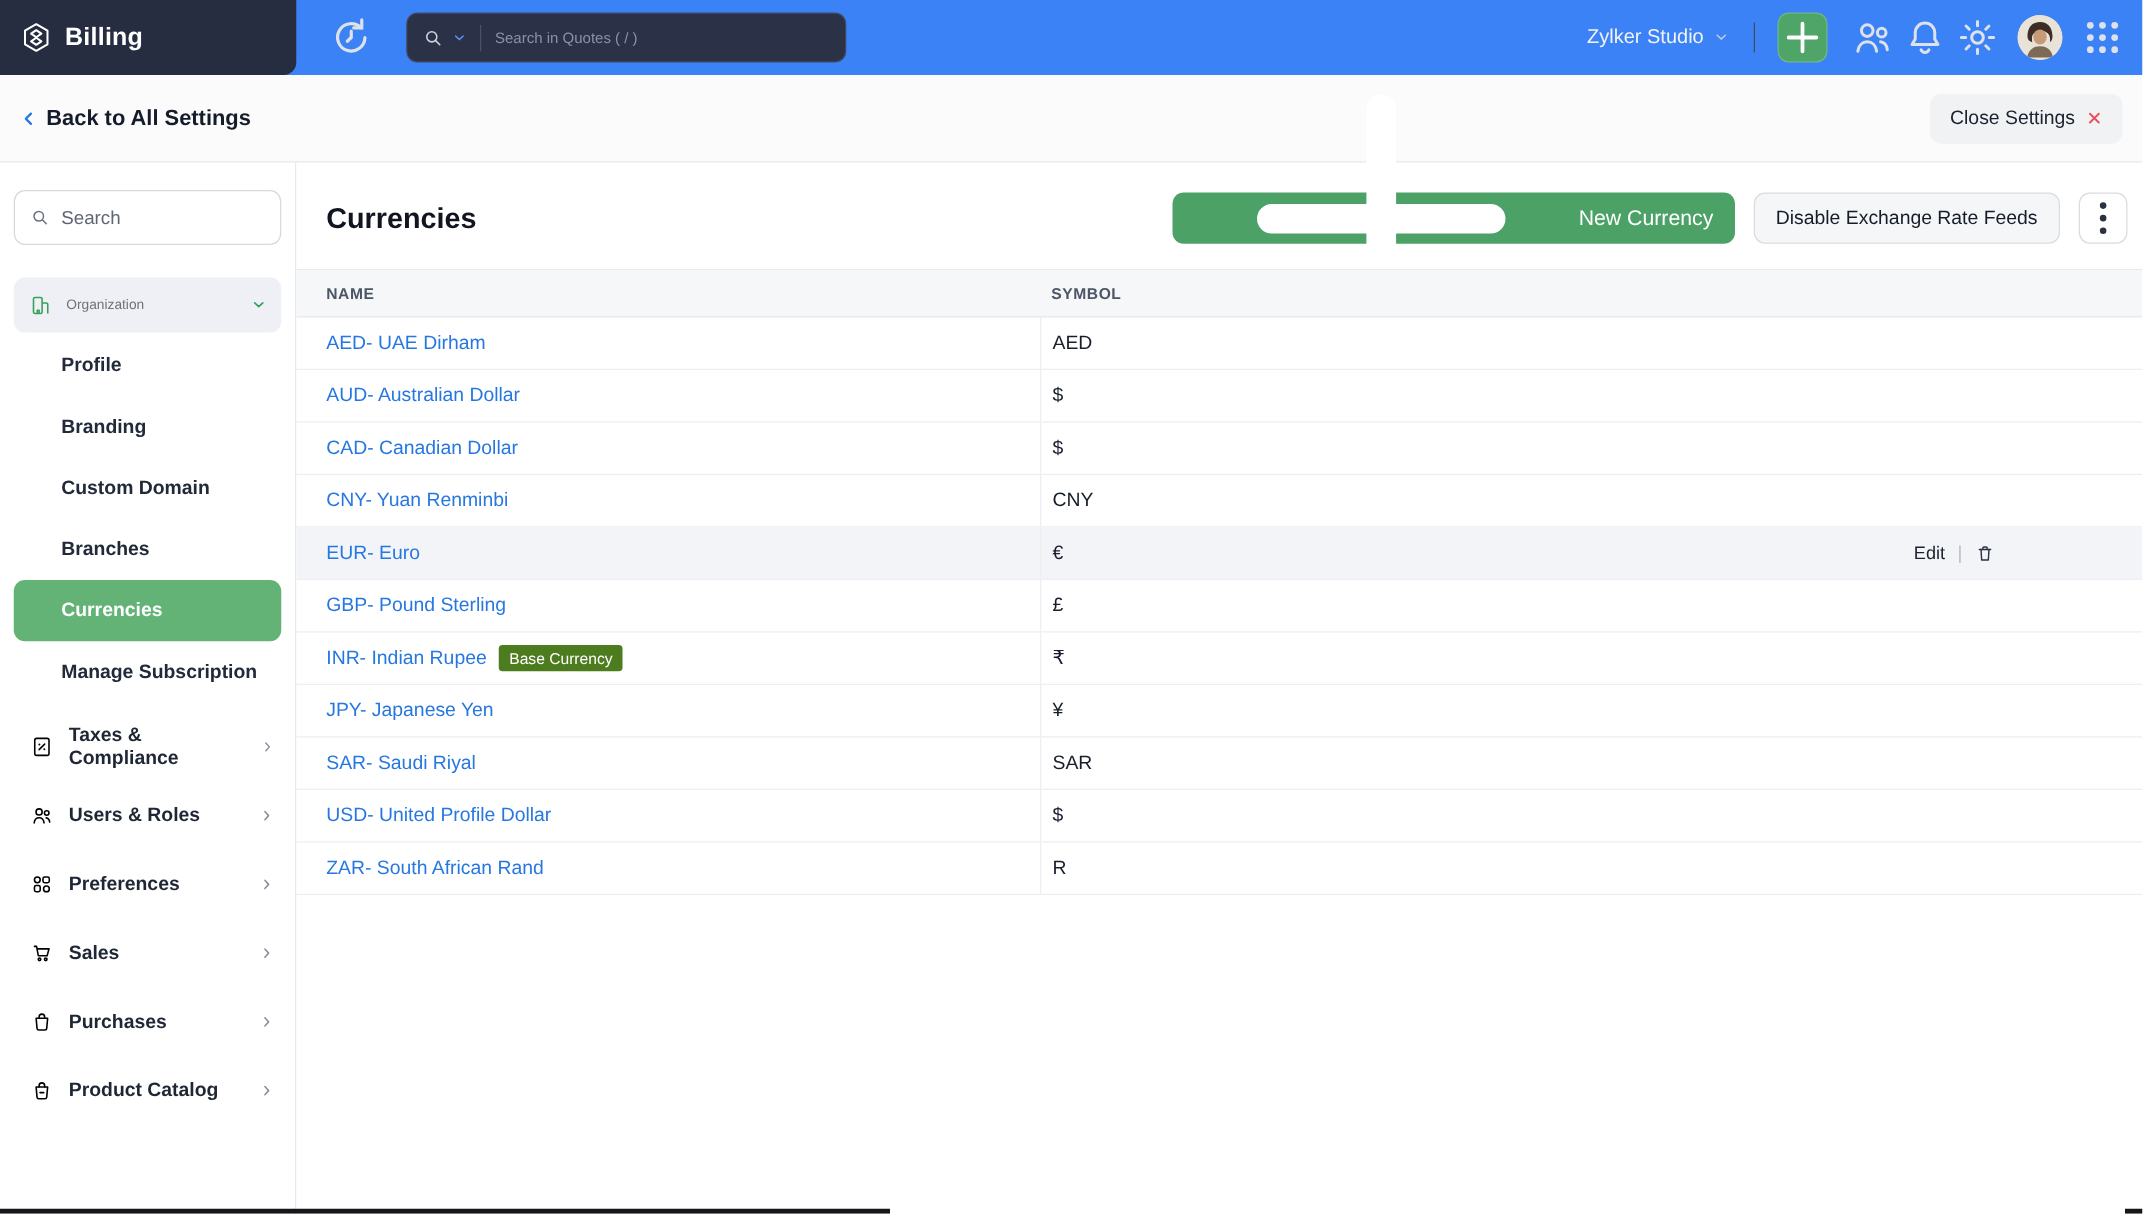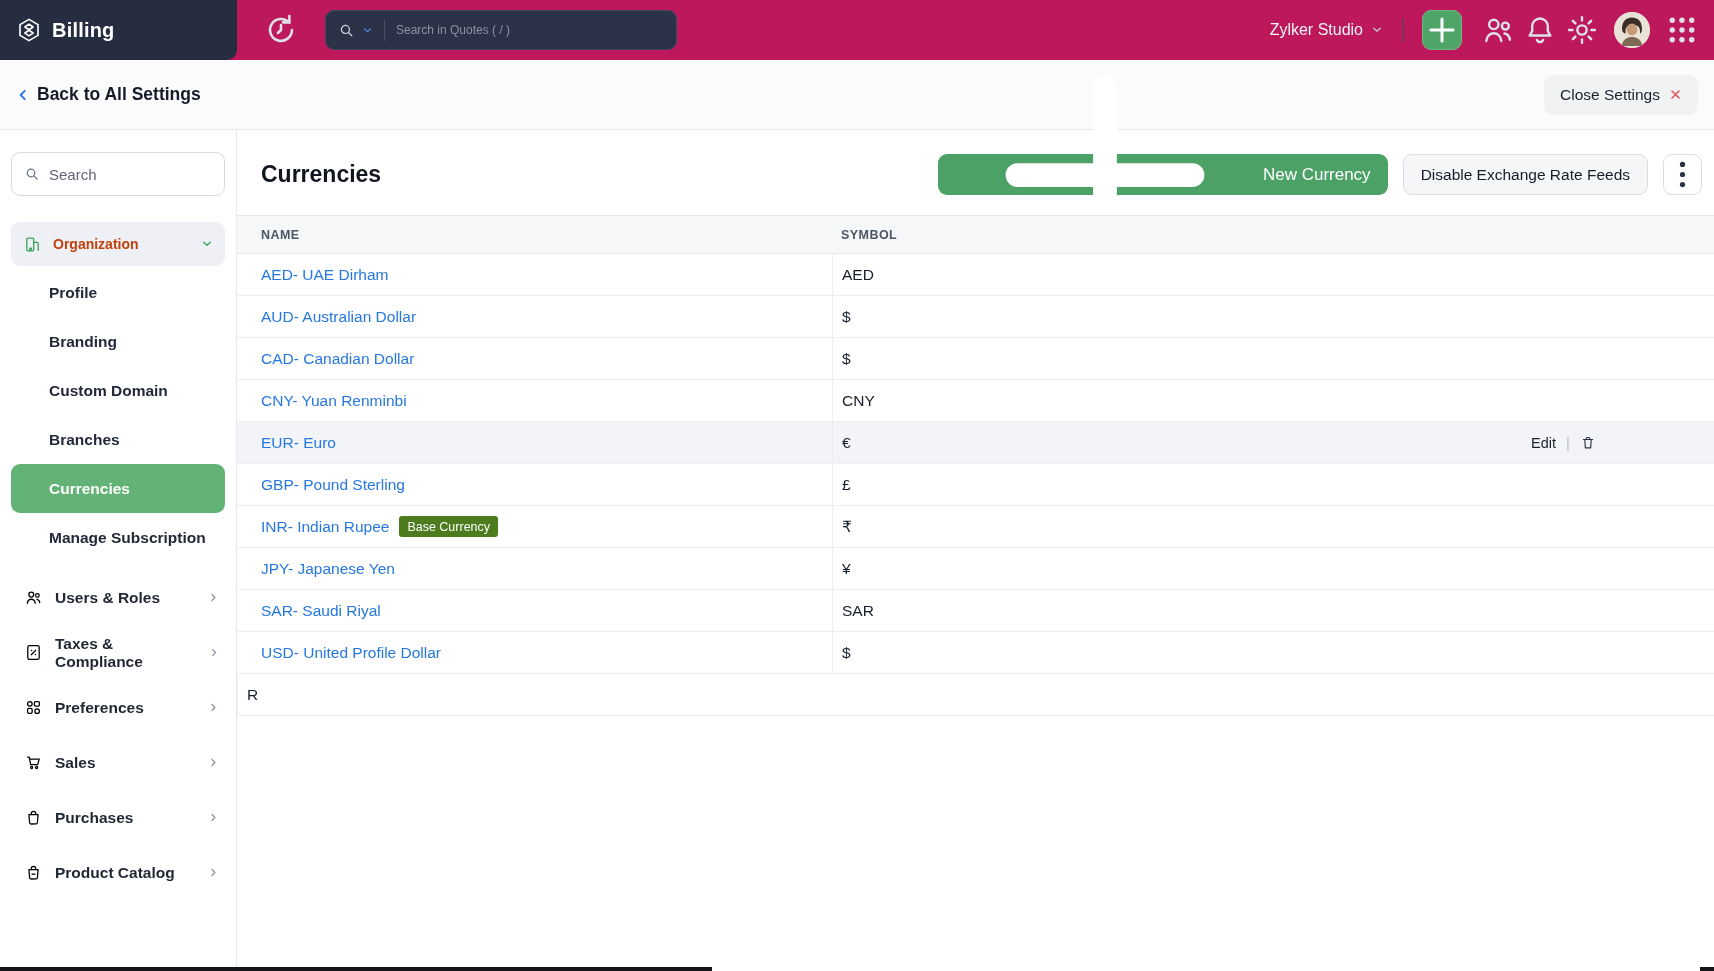--- a/index.html
+++ b/index.html
@@ -1,21 +1,21 @@
 <!DOCTYPE html>
 <html><head>
 <meta charset="utf-8">
 <style>
   * { margin:0; padding:0; box-sizing:border-box; }
   html,body { width:1714px; height:971px; overflow:hidden; background:#fff;
     font-family:"Liberation Sans","DejaVu Sans",sans-serif; }
   .app { width:1714px; height:971px; position:relative; display:flex; flex-direction:column; }
 
   
-  .navbar { height:60px; background:#be185d; display:flex; align-items:stretch; flex:0 0 auto; }
+  .navbar { height:60px; background:#3b82f6; display:flex; align-items:stretch; flex:0 0 auto; }
   .nav-left { width:237px; background:#272d41; display:flex; align-items:center; gap:10px;
     padding-left:16px; border-radius:0 0 10px 0; flex:0 0 auto; }
   .nav-left .logo { color:#fff; width:26px; height:26px; }
   .nav-left .brand { color:#fff; font-size:20px; font-weight:700; letter-spacing:.2px; }
   .nav-main { flex:1; display:flex; align-items:center; padding:0 14px 0 26px; }
   .icon-btn { background:none; border:none; color:#dde1ea; width:36px; height:36px;
     display:flex; align-items:center; justify-content:center; cursor:pointer; }
   .icon-btn svg { width:21px; height:21px; }
   .nav-search { margin-left:26px; width:352px; height:40px; background:#2b3146;
     border:1px solid #41485e; border-radius:9px; display:flex; align-items:center;
@@ -59,21 +59,21 @@
   .side-search { height:44px; border:1px solid #d6dae1; border-radius:9px; display:flex;
     align-items:center; gap:9px; padding:0 12px; margin-bottom:26px; background:#fff; }
   .side-search svg { width:16px; height:16px; color:#6a7182; flex:0 0 auto; }
   .side-search input { flex:1; border:none; outline:none; font-size:15px; color:#222a39;
     background:transparent; width:100%; }
   .side-search input::placeholder { color:#5f6575; }
 
   .side-parent { height:44px; background:#eef0f6; border-radius:9px; display:flex;
     align-items:center; gap:11px; padding:0 12px; cursor:pointer; }
   .side-parent svg.ico { width:19px; height:19px; color:#35a156; flex:0 0 auto; }
-  .side-parent .lbl { font-size:14px; font-weight:700; color:#c2410c; }
+  .side-parent .lbl { font-size:11px; font-weight:400; color:#737373; }
   .side-parent svg.chev { width:12px; height:12px; color:#35a156; margin-left:auto; }
 
   .side-children { margin:2px 0 8px; }
   .side-child { height:49px; display:flex; align-items:center; padding-left:38px;
     font-size:15.5px; font-weight:600; color:#222a39; cursor:pointer; border-radius:9px; }
   .side-child.selected { background:#63b377; color:#fff; font-weight:700; }
 
   .side-section { height:55px; display:flex; align-items:center; gap:12px; padding:0 6px 0 13px;
     cursor:pointer; }
   .side-section .lbl { font-size:15.5px; font-weight:700; color:#1f2634; }
@@ -267,41 +267,41 @@
           <div class="side-child">Branding</div>
           <div class="side-child">Custom Domain</div>
           <div class="side-child">Branches</div>
           <div class="side-child selected">Currencies</div>
           <div class="side-child">Manage Subscription</div>
         </div>
       <div id="side-sections">
           <div class="side-section">
             <span class="ico" style="width:19px;height:19px;display:flex">
               <svg viewBox="0 0 24 24" fill="none" stroke="currentColor" stroke-width="1.6" stroke-linecap="round">
+                <rect x="4.8" y="3.4" width="14.4" height="17.2" rx="2"></rect>
+                <path d="M9.2 14.8l5.6-5.6"></path>
+                <circle cx="9.5" cy="9.5" r="1" fill="currentColor" stroke="none"></circle>
+                <circle cx="14.5" cy="14.5" r="1" fill="currentColor" stroke="none"></circle>
+              </svg>
+            </span>
+            <span class="lbl">Taxes &amp; Compliance</span>
+            <svg class="chev" viewBox="0 0 24 24" fill="none" stroke="currentColor" stroke-width="2.6" stroke-linecap="round" stroke-linejoin="round">
+              <path d="M8.5 5l6.5 7-6.5 7"></path>
+            </svg>
+          </div>
+          <div class="side-section">
+            <span class="ico" style="width:19px;height:19px;display:flex">
+              <svg viewBox="0 0 24 24" fill="none" stroke="currentColor" stroke-width="1.6" stroke-linecap="round">
                 <circle cx="9.2" cy="8.3" r="3.1"></circle>
                 <path d="M4.2 19.3c.4-3.1 2.4-5.1 5-5.1s4.6 2 5 5.1"></path>
                 <circle cx="16.9" cy="9.4" r="2.3"></circle>
                 <path d="M16.3 14.3c2 .3 3.3 1.9 3.6 4.2"></path>
               </svg>
             </span>
             <span class="lbl">Users &amp; Roles</span>
-            <svg class="chev" viewBox="0 0 24 24" fill="none" stroke="currentColor" stroke-width="2.6" stroke-linecap="round" stroke-linejoin="round">
-              <path d="M8.5 5l6.5 7-6.5 7"></path>
-            </svg>
-          </div>
-          <div class="side-section">
-            <span class="ico" style="width:19px;height:19px;display:flex">
-              <svg viewBox="0 0 24 24" fill="none" stroke="currentColor" stroke-width="1.6" stroke-linecap="round">
-                <rect x="4.8" y="3.4" width="14.4" height="17.2" rx="2"></rect>
-                <path d="M9.2 14.8l5.6-5.6"></path>
-                <circle cx="9.5" cy="9.5" r="1" fill="currentColor" stroke="none"></circle>
-                <circle cx="14.5" cy="14.5" r="1" fill="currentColor" stroke="none"></circle>
-              </svg>
-            </span>
-            <span class="lbl">Taxes &amp; Compliance</span>
             <svg class="chev" viewBox="0 0 24 24" fill="none" stroke="currentColor" stroke-width="2.6" stroke-linecap="round" stroke-linejoin="round">
               <path d="M8.5 5l6.5 7-6.5 7"></path>
             </svg>
           </div>
           <div class="side-section">
             <span class="ico" style="width:19px;height:19px;display:flex">
               <svg viewBox="0 0 24 24" fill="none" stroke="currentColor" stroke-width="1.6">
                 <circle cx="7.4" cy="7.4" r="2.9"></circle>
                 <rect x="13.1" y="4.5" width="6.4" height="5.8" rx="1.7"></rect>
                 <rect x="4.5" y="13.1" width="5.8" height="6.4" rx="1.7"></rect>
@@ -471,20 +471,23 @@
             </div>
             <div class="trow">
               <div class="name-cell">
                 <a class="name-link">USD- United Profile Dollar</a>
               </div>
               <div class="symbol-cell">
                 <span style="flex: 1 1 0%;">$</span>
               </div>
             </div>
             <div class="trow">
+              <div class="name-cell">
+                <a class="name-link">ZAR- South African Rand</a>
+              </div>
               <div class="symbol-cell">
                 <span style="flex: 1 1 0%;">R</span>
               </div>
             </div>
           </div>
       </div>
     </main>
   </div>
 
   <div class="strip-left"></div>

